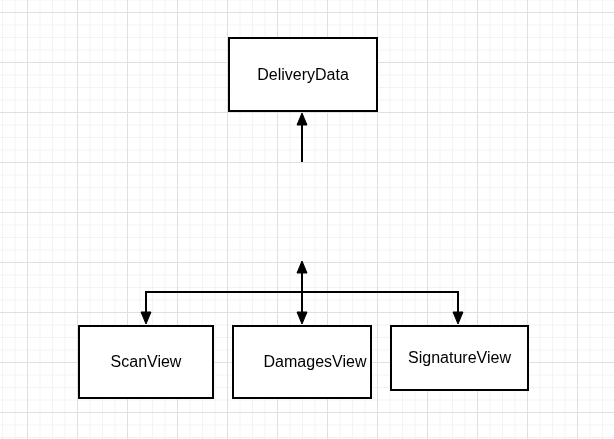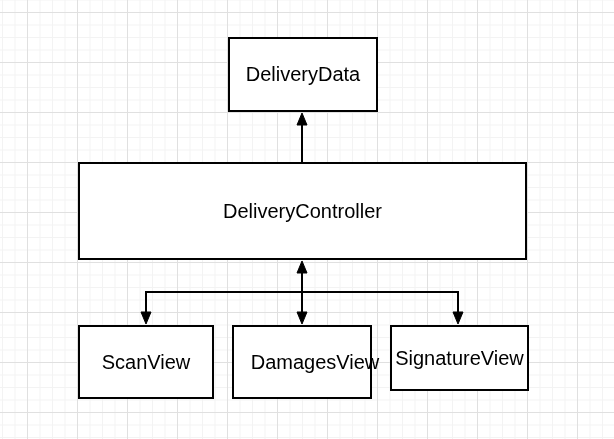--- a/index.html
+++ b/index.html
@@ -24,21 +24,21 @@
   }
   .node {
     position: absolute;
     box-sizing: border-box;
     background: #ffffff;
     border: 2px solid #000000;
     display: flex;
     align-items: center;
     justify-content: center;
     text-align: center;
-    font-size: 20px;
+    font-size: 16px;
     color: #000000;
     cursor: default;
     white-space: nowrap;
   }
   #node-delivery-data      { left: 228px; top: 37px;  width: 150px; height: 75px; }
   #node-delivery-controller{ left: 78px;  top: 162px; width: 449px; height: 98px; }
   #node-scan-view          { left: 78px;  top: 325px; width: 136px; height: 74px; }
   #node-damages-view       { left: 232px; top: 325px; width: 140px; height: 74px; padding-left: 26px; }
   #node-signature-view     { left: 390px; top: 325px; width: 139px; height: 66px; }
   .edge-layer {
@@ -61,23 +61,20 @@
 </style>
 </head>
 <body>
 
 <div class="canvas">
 
   <div class="node" id="node-delivery-data">
     <span>DeliveryData</span>
   </div>
 
-  <div class="node" id="node-delivery-controller">
-    <span>DeliveryController</span>
-  </div>
 
   <div class="node" id="node-scan-view">
     <span>ScanView</span>
   </div>
 
   <div class="node" id="node-damages-view">
     <span>DamagesView</span>
   </div>
 
   <div class="node" id="node-signature-view">

